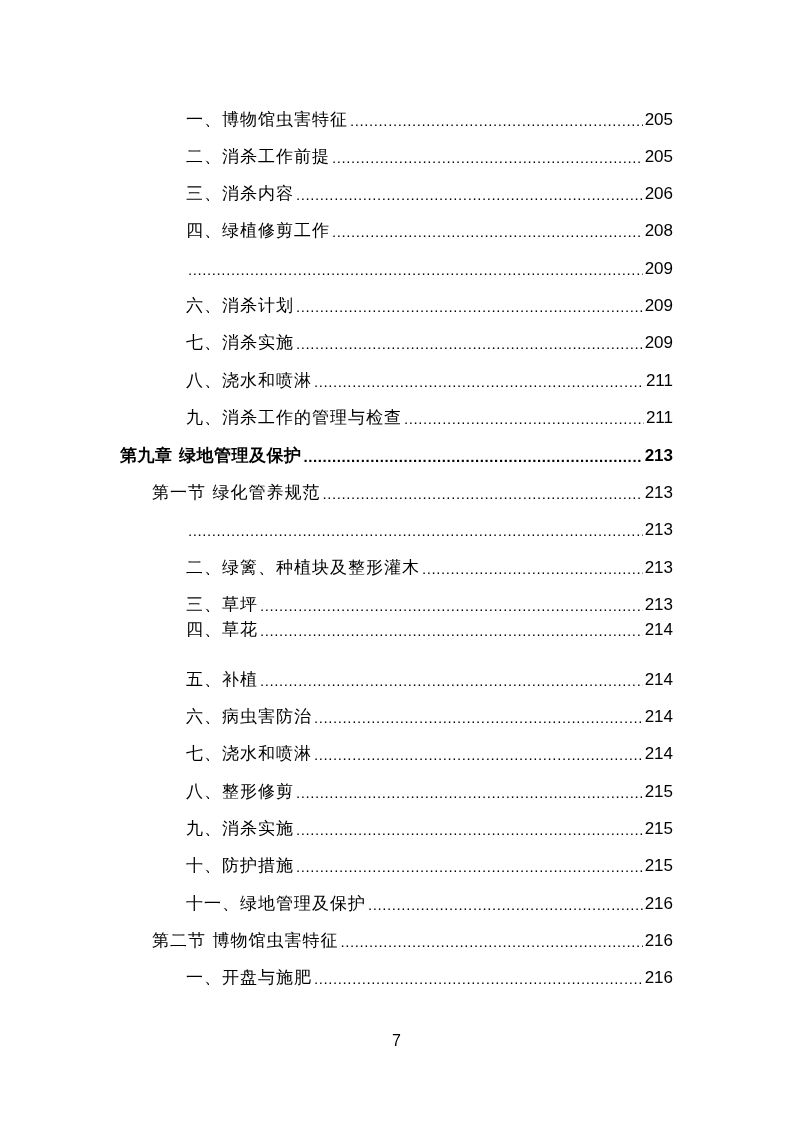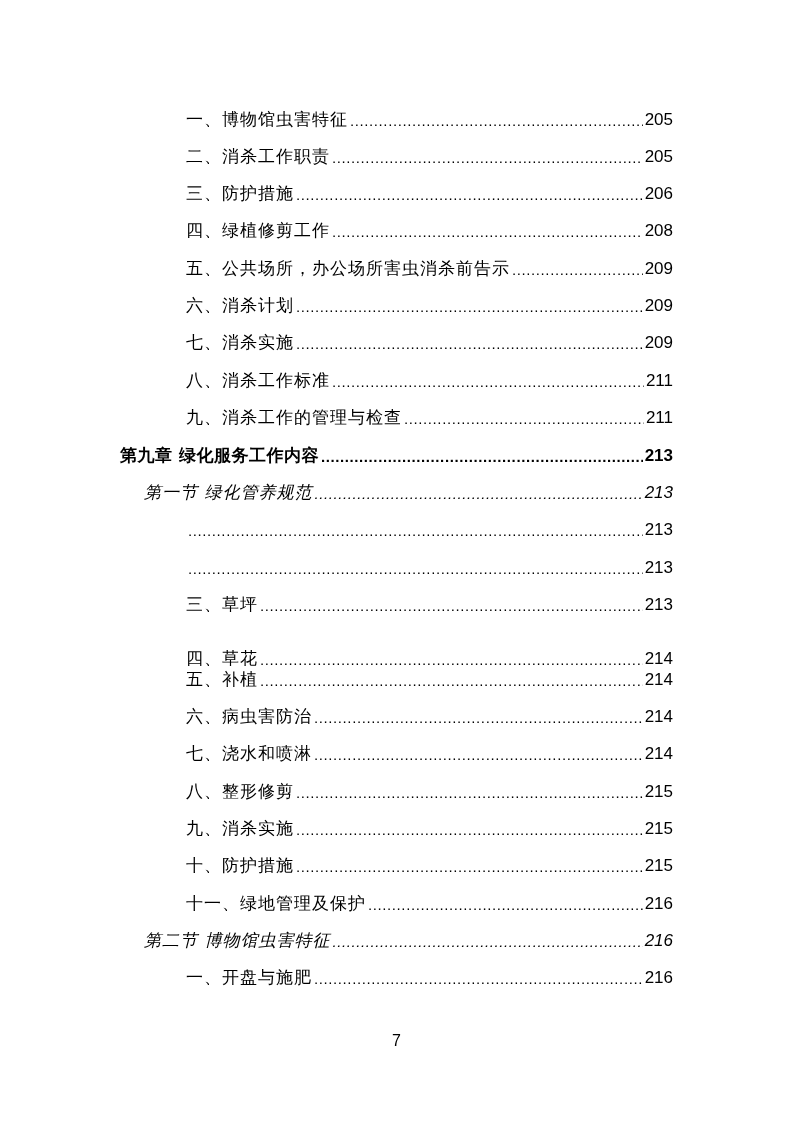--- a/index.html
+++ b/index.html
@@ -7,100 +7,100 @@
          font-family: "DejaVu Sans", "Liberation Sans", sans-serif; color: #000; }
   .toc { position: absolute; left: 0; top: 101px; width: 793px; }
   .row { position: absolute; height: 37px; display: flex; align-items: center;
          right: 120px; font-size: 17px; line-height: 37px; }
   .row .label { white-space: nowrap; letter-spacing: 1px; }
   .row .dots { flex: 1; overflow: hidden; white-space: nowrap; margin: 0 2px;
                font-family: "Liberation Sans", sans-serif; font-size: 15px;
                letter-spacing: 0.6px; position: relative; top: 1px; }
   .row .page { font-family: "Liberation Sans", sans-serif; font-size: 17px; white-space: nowrap; }
   .lvl-item { left: 186px; }
-  .lvl-section { left: 144px; font-style: italic; }
+  .lvl-section { left: 152px; }
   .lvl-chapter { left: 120px; font-weight: bold; }
   .lvl-chapter .label { letter-spacing: 0.5px; }
   .lvl-chapter .dots, .lvl-chapter .page { font-weight: bold; }
   .page-number { position: absolute; top: 1032px; left: 0; width: 793px; text-align: center;
                  font-family: "Liberation Sans", sans-serif; font-size: 16px; }
 </style>
 </head>
 <body>
 
 <div class="toc">
   <div class="row lvl-item" style="top:0px">
     <span class="label">一、博物馆虫害特征</span>
     <span class="dots">....................................................................................................................</span>
     <span class="page">205</span>
   </div>
   <div class="row lvl-item" style="top:37px">
-    <span class="label">二、消杀工作职责</span>
+    <span class="label">二、消杀工作前提</span>
     <span class="dots">....................................................................................................................</span>
     <span class="page">205</span>
   </div>
   <div class="row lvl-item" style="top:74px">
-    <span class="label">三、防护措施</span>
+    <span class="label">三、消杀内容</span>
     <span class="dots">....................................................................................................................</span>
     <span class="page">206</span>
   </div>
   <div class="row lvl-item" style="top:111px">
     <span class="label">四、绿植修剪工作</span>
     <span class="dots">....................................................................................................................</span>
     <span class="page">208</span>
   </div>
   <div class="row lvl-item" style="top:149px">
-    <span class="label">五、公共场所，办公场所害虫消杀前告示</span>
     <span class="dots">....................................................................................................................</span>
     <span class="page">209</span>
   </div>
   <div class="row lvl-item" style="top:186px">
     <span class="label">六、消杀计划</span>
     <span class="dots">....................................................................................................................</span>
     <span class="page">209</span>
   </div>
   <div class="row lvl-item" style="top:223px">
     <span class="label">七、消杀实施</span>
     <span class="dots">....................................................................................................................</span>
     <span class="page">209</span>
   </div>
   <div class="row lvl-item" style="top:261px">
-    <span class="label">八、消杀工作标准</span>
+    <span class="label">八、浇水和喷淋</span>
     <span class="dots">....................................................................................................................</span>
     <span class="page">211</span>
   </div>
   <div class="row lvl-item" style="top:298px">
     <span class="label">九、消杀工作的管理与检查</span>
     <span class="dots">....................................................................................................................</span>
     <span class="page">211</span>
   </div>
   <div class="row lvl-chapter" style="top:336px">
-    <span class="label">第九章  绿化服务工作内容</span>
+    <span class="label">第九章  绿地管理及保护</span>
     <span class="dots">....................................................................................................................</span>
     <span class="page">213</span>
   </div>
   <div class="row lvl-section" style="top:373px">
     <span class="label">第一节  绿化管养规范</span>
     <span class="dots">....................................................................................................................</span>
     <span class="page">213</span>
   </div>
   <div class="row lvl-item" style="top:410px">
     <span class="dots">....................................................................................................................</span>
     <span class="page">213</span>
   </div>
   <div class="row lvl-item" style="top:448px">
+    <span class="label">二、绿篱、种植块及整形灌木</span>
     <span class="dots">....................................................................................................................</span>
     <span class="page">213</span>
   </div>
   <div class="row lvl-item" style="top:485px">
     <span class="label">三、草坪</span>
     <span class="dots">....................................................................................................................</span>
     <span class="page">213</span>
   </div>
-  <div class="row lvl-item" style="top:539px">
+  <div class="row lvl-item" style="top:510px">
     <span class="label">四、草花</span>
     <span class="dots">....................................................................................................................</span>
     <span class="page">214</span>
   </div>
   <div class="row lvl-item" style="top:560px">
     <span class="label">五、补植</span>
     <span class="dots">....................................................................................................................</span>
     <span class="page">214</span>
   </div>
   <div class="row lvl-item" style="top:597px">

